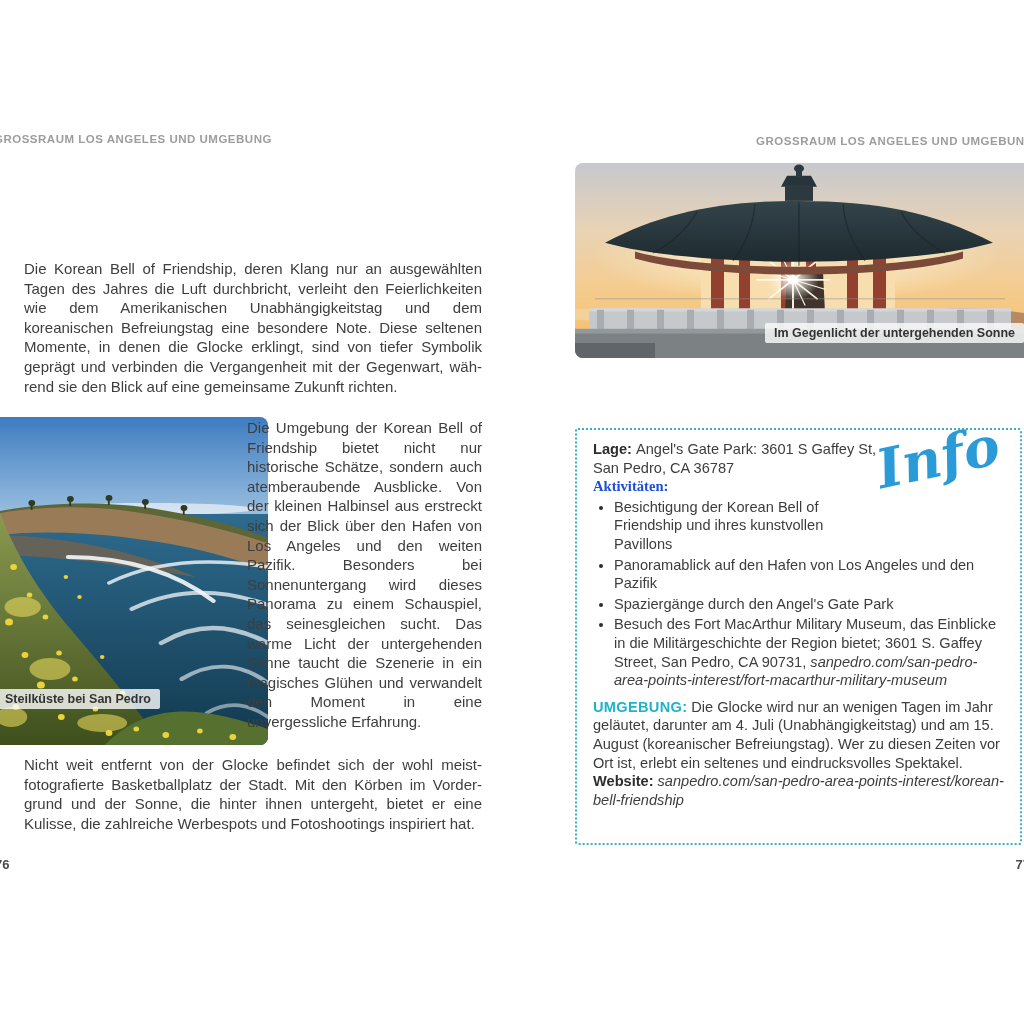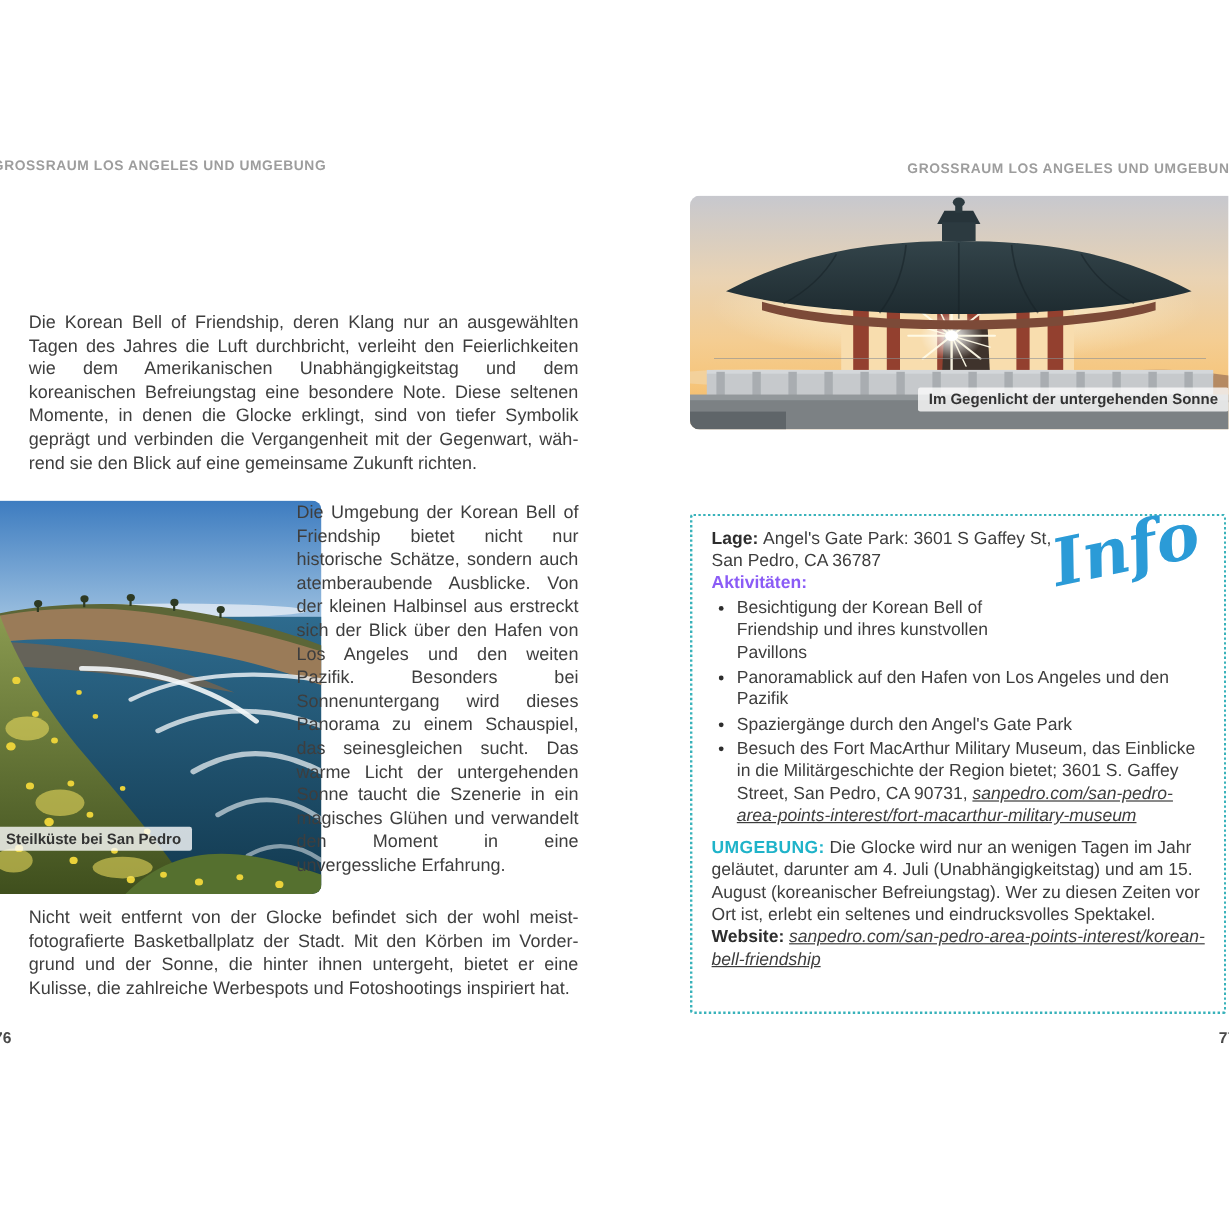--- a/index.html
+++ b/index.html
@@ -35,29 +35,29 @@
   .pagenum.left{left:-5px;}
   .pagenum.right{right:-6px;}
 
   
   .infobox{position:absolute;left:575px;top:428px;width:447px;height:417px;box-sizing:border-box;
            border:2.5px dotted #38b2ba;border-radius:3px;padding:10px 16px 8px 16px;
            font-size:14.6px;line-height:18.6px;color:#3d3d3d;}
   .infobox p{margin:0;}
   .lbl{font-weight:bold;color:#2d2d2d;margin-right:4px;}
   .lage{padding-right:100px;margin-top:2px;}
-  .akt{font-weight:bold;color:#8b5cf6;margin:8px 0 2px;}
+  .akt{font-weight:bold;color:#1d4ed8;margin:8px 0 2px;font-family:Liberation Serif, serif;}
   .infobox ul{margin:2px 0 8px;padding-left:21px;list-style:disc;}
   .infobox li{margin-bottom:2px;}
   .infobox li::marker{color:#2d2d2d;}
   .li-narrow{padding-right:158px;}
   .hinweis{margin-top:9px;}
   .hinweis .lbl{color:#1fb3c9;letter-spacing:.3px;}
   .website{margin-top:7px;}
-  .url{font-style:italic;text-decoration:underline;}
+  .url{font-style:italic;}
   .info-script{position:absolute;top:0px;right:20px;font-family:"DejaVu Serif",serif;
                font-style:italic;font-weight:bold;color:#2b9bd7;font-size:54px;
                transform:rotate(-12deg);line-height:1;}
 </style>
 </head>
 <body>
 
 <div id="canvas">
 
   <div class="runhead left">GROSSRAUM LOS ANGELES UND UMGEBUNG</div>

